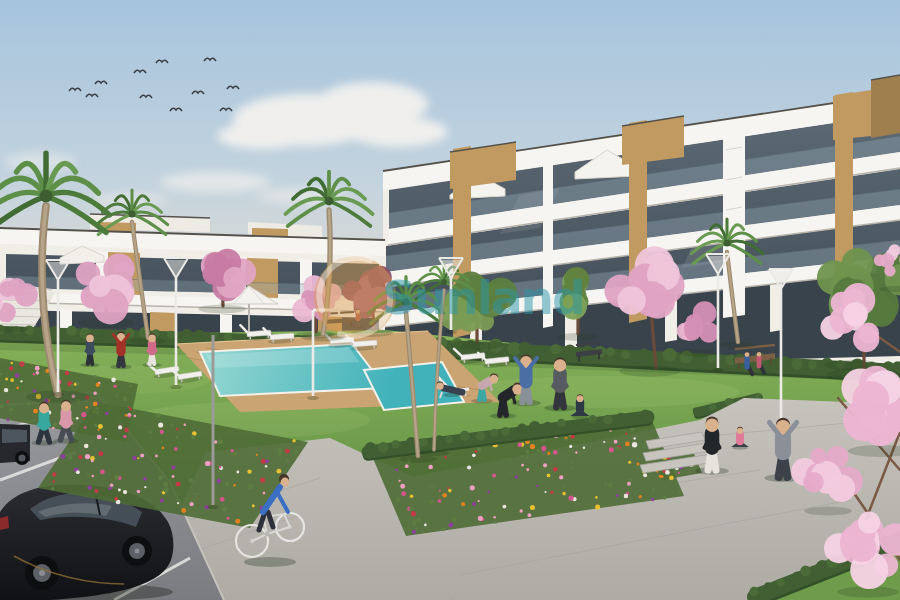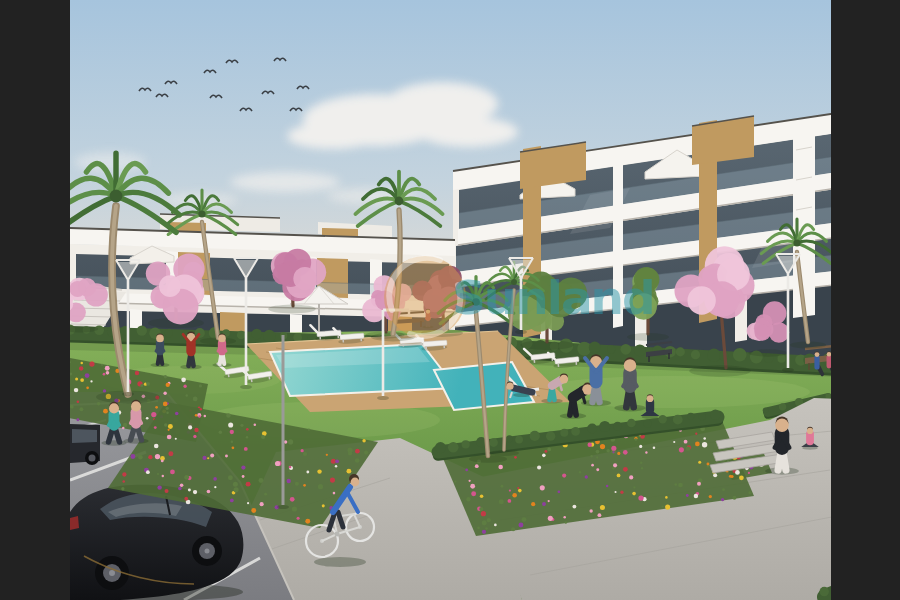--- a/index.html
+++ b/index.html
@@ -1,16 +1,16 @@
 <!DOCTYPE html>
 <html><head>
 <meta charset="utf-8">
 <style>
   html,body{margin:0;padding:0;background:#222;}
-  #stage{position:relative;width:761px;height:600px;overflow:hidden;margin:0 auto;
+  #stage{position:relative;width:900px;height:600px;overflow:hidden;margin:0 auto;
          font-family:"DejaVu Sans", sans-serif;}
   #scene{display:block;width:900px;height:600px;}
   text{font-family:"DejaVu Sans", sans-serif;}
 </style>
 </head>
 <body>
 
 <div id="stage">
 <svg id="scene" viewBox="0 0 900 600" xmlns="http://www.w3.org/2000/svg">
   <defs>

